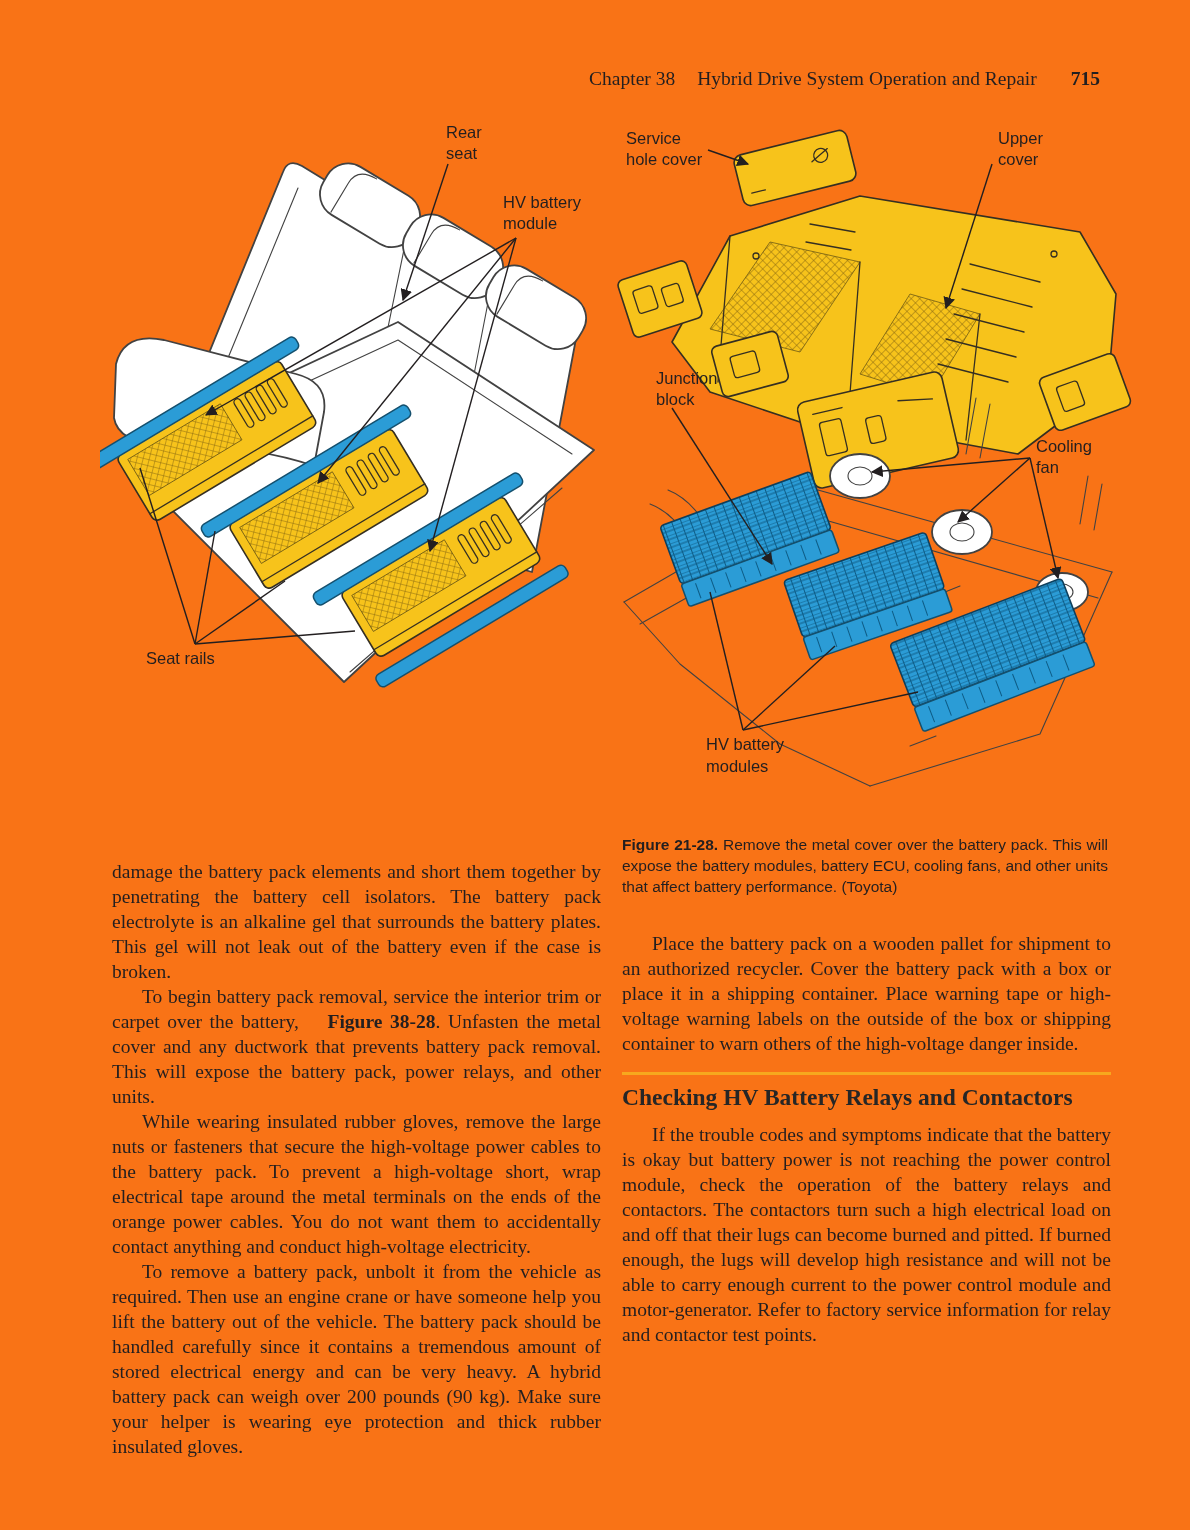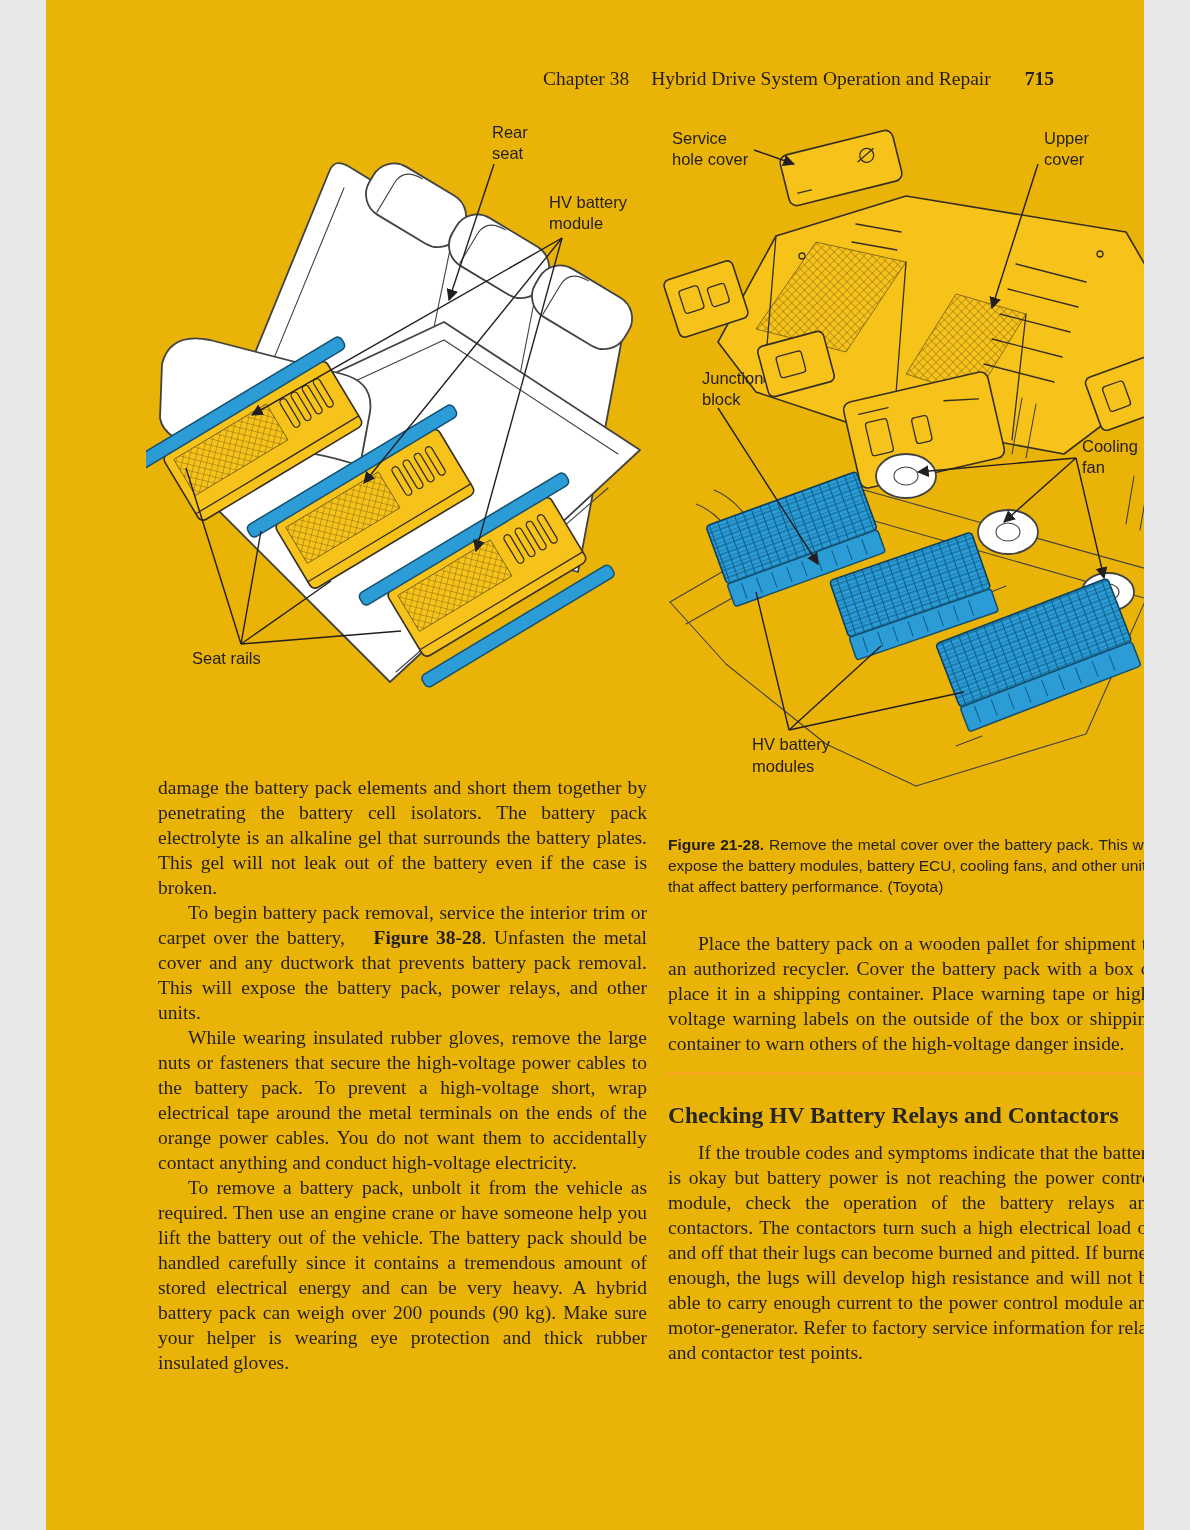--- a/index.html
+++ b/index.html
@@ -1,17 +1,17 @@
 <!DOCTYPE html>
 <html style="--yellow: #f7c31b; --blue: #2b9cd6; --orange: #f7a81e; --line: #424242; --text: #231f20;"><head>
 <meta charset="utf-8">
 <style>
   html,body{margin:0;padding:0;background:#e8e8e8;}
   .page{
-    position:relative; width:1098px; height:1530px; background:#eab308;
+    position:relative; width:1190px; height:1530px; background:#f97316;
     margin:0 auto; overflow:hidden;
     font-family:"Liberation Serif", serif; color:#231f20;
   }
   
   .running-head{
     position:absolute; top:68px; left:0; right:90px;
     text-align:right; font-size:19.5px; white-space:nowrap;
   }
   .running-head .chap{margin-right:22px;}
   .running-head .pnum{font-weight:bold; margin-left:34px;}
@@ -23,29 +23,29 @@
     font-size:15.5px; line-height:21px; text-align:justify; color:#231f20;
   }
   .caption27{left:112px; top:698px; width:490px;}
   .caption28{left:622px; top:818px; width:486px;}
   .cap-bold{font-weight:bold;}
   
   .col{
     position:absolute; width:489px; font-size:19.5px; line-height:25px;
     text-align:justify;
   }
-  .col-left{left:112px; top:775px;}
+  .col-left{left:112px; top:859px;}
   .col-right{left:622px; top:931px;}
   .col p{margin:0; text-indent:30px;}
   .col p.no-indent{text-indent:0;}
   .figref{font-weight:bold;margin-left:21px;}
   .section-heading{
     margin:16px 0 10px 0;
     border-top:3px solid var(--orange,#f7a81e);
-    padding-top:25px;
+    padding-top:7px;
     font-size:23.5px; line-height:30px; font-weight:bold;
     text-align:left; text-indent:0; color:#262626;
   }
   
   .fig-line{stroke:#424242; fill:none; stroke-width:1.5; stroke-linejoin:round; stroke-linecap:round;}
   .thin{stroke-width:1.1;}
   .fig-shape{fill:#ffffff; stroke:#424242; stroke-width:1.8; stroke-linejoin:round;}
   .y{fill:var(--yellow,#f7c31b); stroke:#352f22; stroke-width:1.6; stroke-linejoin:round;}
   .b{fill:var(--blue,#2b9cd6); stroke:#14506e; stroke-width:1.5; stroke-linejoin:round;}
   .detail{fill:none; stroke:#352f22; stroke-width:1.3; stroke-linejoin:round; stroke-linecap:round;}

